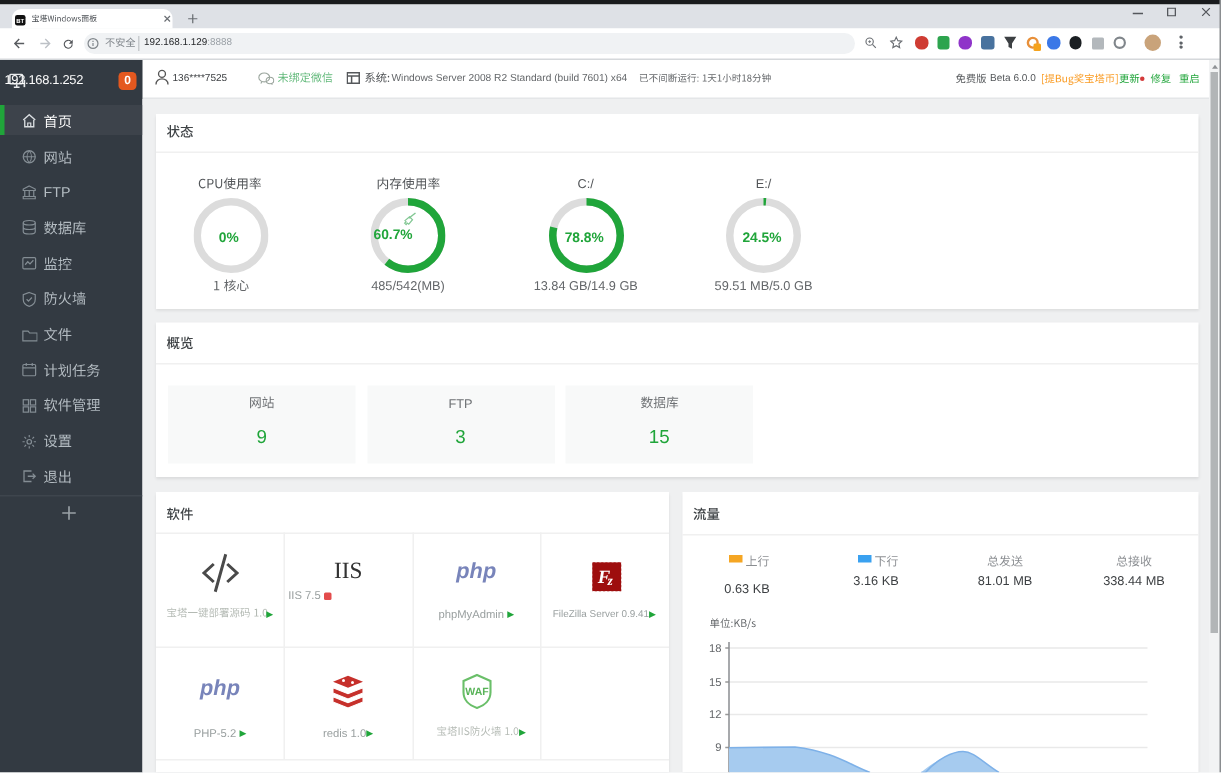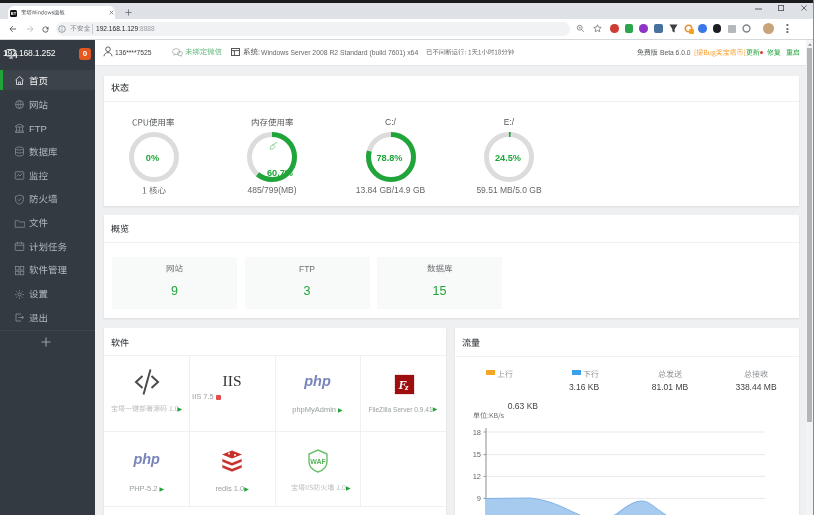--- a/index.html
+++ b/index.html
@@ -270,26 +270,26 @@
   </div>
 <div style="position:absolute;left:250.8px;top:116.5px;width:42.5px;height:11.1px">
     <svg width="42.5" height="11.1" viewBox="0 -8.5 42.5 11.1" style="position:absolute;overflow:visible">
       <path d="M0.8 -5.7V0.7H1.5V-5.1H3.9C3.9 -3.9 3.6 -2.5 1.7 -1.5C1.8 -1.4 2.1 -1.2 2.2 -1C3.3 -1.7 3.9 -2.5 4.2 -3.3C5 -2.6 5.9 -1.7 6.3 -1.1L6.8 -1.6C6.3 -2.2 5.3 -3.2 4.4 -3.9C4.5 -4.3 4.6 -4.7 4.6 -5.1H7V-0.2C7 -0 7 0 6.8 0C6.7 0 6.1 0.1 5.5 0C5.6 0.2 5.7 0.5 5.7 0.7C6.5 0.7 7 0.7 7.3 0.6C7.6 0.5 7.7 0.3 7.7 -0.2V-5.7H4.6V-7.1H3.9V-5.7Z M13.7 -3V-2.3H11.3V-1.7H13.7V-0.1C13.7 0 13.7 0.1 13.5 0.1C13.4 0.1 12.9 0.1 12.3 0.1C12.4 0.2 12.5 0.5 12.5 0.7C13.2 0.7 13.7 0.7 14 0.6C14.3 0.5 14.4 0.3 14.4 -0.1V-1.7H16.6V-2.3H14.4V-2.8C15 -3.1 15.6 -3.7 16.1 -4.2L15.7 -4.5L15.6 -4.5H12.1V-3.9H15C14.6 -3.5 14.1 -3.2 13.7 -3ZM11.8 -7.1C11.7 -6.8 11.6 -6.4 11.4 -6H9V-5.4H11.1C10.6 -4.2 9.8 -3.1 8.8 -2.4C8.9 -2.3 9 -2 9.1 -1.8C9.5 -2.1 9.8 -2.4 10.1 -2.7V0.7H10.7V-3.5C11.2 -4.1 11.5 -4.7 11.8 -5.4H16.5V-6H12.1C12.2 -6.3 12.3 -6.7 12.4 -7Z M22.1 -7.1V-6.2H19.7V-5.6H22.1V-4.8H20V-2.4H22C22 -2 21.9 -1.5 21.6 -1.1C21.1 -1.4 20.8 -1.8 20.5 -2.3L20 -2.1C20.3 -1.5 20.7 -1.1 21.2 -0.7C20.8 -0.3 20.2 -0 19.4 0.2C19.6 0.3 19.7 0.6 19.8 0.7C20.7 0.4 21.3 0.1 21.7 -0.3C22.6 0.2 23.7 0.5 24.9 0.7C25 0.5 25.1 0.3 25.3 0.1C24 -0 23 -0.3 22.1 -0.8C22.4 -1.3 22.6 -1.8 22.7 -2.4H24.9V-4.8H22.7V-5.6H25.2V-6.2H22.7V-7.1ZM20.6 -4.2H22.1V-3.3L22.1 -3H20.6ZM22.7 -4.2H24.3V-3H22.7L22.7 -3.3ZM19.4 -7.2C18.9 -5.9 18 -4.6 17.2 -3.8C17.3 -3.6 17.5 -3.3 17.5 -3.2C17.9 -3.5 18.2 -3.9 18.5 -4.3V0.7H19.1V-5.2C19.4 -5.8 19.7 -6.4 20 -7Z M26.8 -6.5V-3.5C26.8 -2.3 26.7 -0.8 25.8 0.3C25.9 0.4 26.2 0.6 26.3 0.7C26.9 0 27.2 -1 27.3 -1.9H29.5V0.6H30.1V-1.9H32.4V-0.2C32.4 -0 32.4 0 32.2 0C32 0 31.4 0 30.8 0C30.9 0.2 31 0.5 31.1 0.6C31.9 0.6 32.4 0.6 32.6 0.5C32.9 0.4 33 0.2 33 -0.2V-6.5ZM27.4 -5.9H29.5V-4.6H27.4ZM32.4 -5.9V-4.6H30.1V-5.9ZM27.4 -4H29.5V-2.5H27.4C27.4 -2.9 27.4 -3.2 27.4 -3.5ZM32.4 -4V-2.5H30.1V-4Z M41 -5.5C40.7 -5.1 40.2 -4.7 39.8 -4.4L40.3 -4.1C40.7 -4.3 41.2 -4.7 41.6 -5.1ZM34.5 -2.9 34.8 -2.4C35.4 -2.6 36.1 -3 36.7 -3.3L36.6 -3.8C35.8 -3.5 35 -3.1 34.5 -2.9ZM34.7 -5.1C35.2 -4.8 35.7 -4.4 36 -4.1L36.5 -4.5C36.2 -4.8 35.6 -5.2 35.2 -5.4ZM39.8 -3.5C40.3 -3.1 41.1 -2.6 41.4 -2.3L41.9 -2.6C41.5 -3 40.8 -3.5 40.2 -3.8ZM34.4 -1.7V-1.1H37.9V0.7H38.6V-1.1H42.1V-1.7H38.6V-2.4H37.9V-1.7ZM37.7 -7C37.8 -6.8 38 -6.6 38.1 -6.4H34.6V-5.8H37.7C37.5 -5.4 37.2 -5 37.1 -4.9C36.9 -4.8 36.8 -4.7 36.7 -4.6C36.8 -4.5 36.8 -4.2 36.9 -4.1C37 -4.2 37.2 -4.2 38.2 -4.3C37.8 -3.9 37.4 -3.5 37.2 -3.4C36.9 -3.2 36.7 -3 36.5 -3C36.6 -2.8 36.7 -2.5 36.7 -2.4C36.9 -2.5 37.2 -2.5 39.4 -2.8C39.5 -2.6 39.6 -2.4 39.6 -2.3L40.2 -2.5C40 -2.9 39.5 -3.5 39.2 -4L38.7 -3.8C38.8 -3.6 39 -3.4 39.1 -3.2L37.6 -3.1C38.3 -3.7 39.1 -4.4 39.8 -5.2L39.3 -5.5C39.1 -5.3 38.9 -5 38.7 -4.8L37.6 -4.8C37.9 -5.1 38.1 -5.4 38.4 -5.8H42V-6.4H38.8C38.7 -6.6 38.5 -7 38.3 -7.2Z" fill="#535659"></path>
     </svg>
   </div>
 <svg style="position:absolute;left:247px;top:131.5px" width="50" height="50" viewBox="0 0 50 50">
     <circle cx="25" cy="25" r="22.5" fill="none" stroke="#dcdcdc" stroke-width="5"></circle>
     <circle cx="25" cy="25" r="22.5" fill="none" stroke="#20a53a" stroke-width="5" stroke-dasharray="85.8 141.4" transform="rotate(-90 25 25)"></circle>
   </svg>
-<div style="position:absolute;left:249px;top:168px;width:44px;text-align:right;font:bold 9.2px 'Liberation Sans',sans-serif;color:#20a53a">60.7%</div>
+<div style="position:absolute;left:249px;top:151px;width:44px;text-align:left;font:bold 9.2px 'Liberation Sans',sans-serif;color:#20a53a">60.7%</div>
 <svg style="position:absolute;left:266.5px;top:140.5px" width="11" height="10" viewBox="0 0 22 20">
     <path d="M20 2L11 9" stroke="#82c793" stroke-width="2" fill="none"></path>
     <path d="M12 7l4 4-5 6-2-1.5-1.5 2-2-2 2-1.5-1.5-2z" fill="none" stroke="#82c793" stroke-width="1.6"></path>
   </svg>
-<div style="position:absolute;left:217px;top:185px;width:110px;text-align:center;font:8.5px 'Liberation Sans',sans-serif;color:#64676a">485/799(MB)</div>
+<div style="position:absolute;left:217px;top:185px;width:110px;text-align:center;font:8.5px 'Liberation Sans',sans-serif;color:#64676a">485/542(MB)</div>
 <div style="position:absolute;left:350.5px;top:117px;width:80px;text-align:center;font:8.5px 'Liberation Sans',sans-serif;color:#535659">C:/</div>
 <svg style="position:absolute;left:365.5px;top:131.5px" width="50" height="50" viewBox="0 0 50 50">
     <circle cx="25" cy="25" r="22.5" fill="none" stroke="#dcdcdc" stroke-width="5"></circle>
     <circle cx="25" cy="25" r="22.5" fill="none" stroke="#20a53a" stroke-width="5" stroke-dasharray="111.4 141.4" transform="rotate(-90 25 25)"></circle>
   </svg>
 <div style="position:absolute;left:367.5px;top:152.5px;width:44px;text-align:center;font:bold 9.2px 'Liberation Sans',sans-serif;color:#20a53a">78.8%</div>
 <div style="position:absolute;left:335.5px;top:185px;width:110px;text-align:center;font:8.5px 'Liberation Sans',sans-serif;color:#64676a">13.84 GB/14.9 GB</div>
 <div style="position:absolute;left:469px;top:117px;width:80px;text-align:center;font:8.5px 'Liberation Sans',sans-serif;color:#535659">E:/</div>
 <svg style="position:absolute;left:484px;top:131.5px" width="50" height="50" viewBox="0 0 50 50">
     <circle cx="25" cy="25" r="22.5" fill="none" stroke="#dcdcdc" stroke-width="5"></circle>
@@ -379,21 +379,21 @@
       <path d="M5.1 -3.2V0.4H5.9V-3.2ZM3.6 -3.2V-2.3C3.6 -1.5 3.5 -0.6 2.4 0.2C2.6 0.3 2.9 0.5 3 0.7C4.2 -0.1 4.3 -1.3 4.3 -2.3V-3.2ZM6.7 -3.2V-0.5C6.7 0.1 6.8 0.3 6.9 0.4C7 0.5 7.3 0.6 7.4 0.6C7.6 0.6 7.8 0.6 7.9 0.6C8.1 0.6 8.3 0.6 8.4 0.5C8.5 0.4 8.6 0.3 8.6 0.1C8.7 -0.1 8.7 -0.5 8.7 -0.9C8.5 -1 8.3 -1.1 8.1 -1.2C8.1 -0.8 8.1 -0.5 8.1 -0.4C8.1 -0.2 8.1 -0.1 8 -0.1C8 -0.1 7.9 -0.1 7.9 -0.1C7.8 -0.1 7.7 -0.1 7.7 -0.1C7.6 -0.1 7.6 -0.1 7.5 -0.1C7.5 -0.2 7.5 -0.2 7.5 -0.4V-3.2ZM0.7 -6.9C1.3 -6.6 2 -6.1 2.3 -5.8L2.8 -6.4C2.4 -6.8 1.7 -7.2 1.2 -7.5ZM0.3 -4.4C0.9 -4.1 1.6 -3.7 2 -3.4L2.5 -4.1C2.1 -4.4 1.3 -4.8 0.8 -5ZM0.5 0.1 1.2 0.6C1.8 -0.2 2.4 -1.3 2.9 -2.2L2.2 -2.8C1.7 -1.8 1 -0.6 0.5 0.1ZM5 -7.4C5.1 -7.1 5.3 -6.8 5.4 -6.5H2.9V-5.7H4.6C4.2 -5.2 3.8 -4.7 3.6 -4.6C3.4 -4.4 3.2 -4.4 3 -4.3C3 -4.1 3.1 -3.7 3.2 -3.5C3.5 -3.6 3.9 -3.7 7.5 -3.9C7.7 -3.7 7.8 -3.5 7.9 -3.3L8.6 -3.7C8.3 -4.3 7.6 -5.1 7 -5.7L6.4 -5.3C6.6 -5.1 6.8 -4.8 7 -4.6L4.5 -4.4C4.8 -4.8 5.2 -5.3 5.5 -5.7H8.5V-6.5H6.2C6.1 -6.8 5.9 -7.3 5.8 -7.6Z M11.4 -6H15.6V-5.6H11.4ZM11.4 -6.8H15.6V-6.4H11.4ZM10.6 -7.3V-5.1H16.4V-7.3ZM9.4 -4.8V-4.1H17.6V-4.8ZM11.2 -2.4H13.1V-2H11.2ZM13.9 -2.4H15.8V-2H13.9ZM11.2 -3.3H13.1V-2.9H11.2ZM13.9 -3.3H15.8V-2.9H13.9ZM9.4 -0.1V0.5H17.6V-0.1H13.9V-0.5H16.8V-1.1H13.9V-1.5H16.7V-3.8H10.4V-1.5H13.1V-1.1H10.2V-0.5H13.1V-0.1Z" fill="#3f4346"></path>
     </svg>
   </div>
 <div style="position:absolute;left:455px;top:356px;width:344px;height:1px;background:#f0f0f0"></div>
 <div style="position:absolute;left:486px;top:370px;width:9px;height:5px;background:#f5a623"></div>
 <div style="position:absolute;left:497.0px;top:368.5px;width:16.0px;height:10.4px">
     <svg width="16.0" height="10.4" viewBox="0 -8.0 16.0 10.4" style="position:absolute;overflow:visible">
       <path d="M3.4 -6.6V-0.3H0.4V0.3H7.6V-0.3H4V-3.5H7V-4.1H4V-6.6Z M11.5 -6.2V-5.7H15.4V-6.2ZM10.1 -6.7C9.7 -6.1 9 -5.4 8.3 -5C8.4 -4.9 8.6 -4.6 8.6 -4.5C9.4 -5 10.2 -5.8 10.7 -6.5ZM11.1 -4V-3.5H13.8V-0.1C13.8 -0 13.8 0 13.6 0C13.5 0 12.9 0 12.4 0C12.4 0.2 12.5 0.4 12.6 0.6C13.3 0.6 13.8 0.6 14.1 0.5C14.3 0.4 14.4 0.2 14.4 -0.1V-3.5H15.6V-4ZM10.5 -5C9.9 -4.1 9 -3.2 8.2 -2.6C8.3 -2.5 8.5 -2.2 8.6 -2.1C8.9 -2.3 9.2 -2.6 9.5 -2.9V0.7H10.1V-3.6C10.5 -4 10.8 -4.4 11 -4.8Z" fill="#8a8d91"></path>
     </svg>
   </div>
-<div style="position:absolute;left:458px;top:401px;width:80px;text-align:right;font:8.5px 'Liberation Sans',sans-serif;color:#3c3f42">0.63 KB</div>
+<div style="position:absolute;left:458px;top:387px;width:80px;text-align:center;font:8.5px 'Liberation Sans',sans-serif;color:#3c3f42">0.63 KB</div>
 <div style="position:absolute;left:572px;top:370px;width:9px;height:5px;background:#3aa1f0"></div>
 <div style="position:absolute;left:583.0px;top:368.5px;width:16.0px;height:10.4px">
     <svg width="16.0" height="10.4" viewBox="0 -8.0 16.0 10.4" style="position:absolute;overflow:visible">
       <path d="M0.4 -6.1V-5.5H3.5V0.6H4.2V-3.6C5.1 -3.1 6.2 -2.4 6.7 -2L7.1 -2.5C6.5 -3 5.2 -3.8 4.3 -4.2L4.2 -4.1V-5.5H7.6V-6.1Z M11.5 -6.2V-5.7H15.4V-6.2ZM10.1 -6.7C9.7 -6.1 9 -5.4 8.3 -5C8.4 -4.9 8.6 -4.6 8.6 -4.5C9.4 -5 10.2 -5.8 10.7 -6.5ZM11.1 -4V-3.5H13.8V-0.1C13.8 -0 13.8 0 13.6 0C13.5 0 12.9 0 12.4 0C12.4 0.2 12.5 0.4 12.6 0.6C13.3 0.6 13.8 0.6 14.1 0.5C14.3 0.4 14.4 0.2 14.4 -0.1V-3.5H15.6V-4ZM10.5 -5C9.9 -4.1 9 -3.2 8.2 -2.6C8.3 -2.5 8.5 -2.2 8.6 -2.1C8.9 -2.3 9.2 -2.6 9.5 -2.9V0.7H10.1V-3.6C10.5 -4 10.8 -4.4 11 -4.8Z" fill="#8a8d91"></path>
     </svg>
   </div>
 <div style="position:absolute;left:544px;top:382px;width:80px;text-align:center;font:8.5px 'Liberation Sans',sans-serif;color:#3c3f42">3.16 KB</div>
 <div style="position:absolute;left:658.0px;top:368.5px;width:24.0px;height:10.4px">
     <svg width="24.0" height="10.4" viewBox="0 -8.0 24.0 10.4" style="position:absolute;overflow:visible">
       <path d="M6.1 -1.7C6.5 -1.2 7 -0.4 7.2 0.1L7.7 -0.2C7.5 -0.7 7 -1.4 6.5 -2ZM3.3 -2.2C3.8 -1.8 4.4 -1.2 4.7 -0.8L5.2 -1.2C4.9 -1.6 4.3 -2.1 3.7 -2.5ZM2.2 -1.9V-0.3C2.2 0.4 2.5 0.6 3.4 0.6C3.6 0.6 5 0.6 5.2 0.6C6 0.6 6.2 0.3 6.3 -0.6C6.1 -0.6 5.8 -0.7 5.7 -0.8C5.7 -0.1 5.6 0 5.2 0C4.9 0 3.7 0 3.5 0C3 0 2.9 -0 2.9 -0.3V-1.9ZM1.1 -1.8C1 -1.2 0.7 -0.5 0.3 -0.1L0.9 0.2C1.3 -0.3 1.5 -1 1.7 -1.7ZM2.1 -4.5H5.9V-3.1H2.1ZM1.5 -5.1V-2.6H6.6V-5.1H5.3C5.5 -5.5 5.8 -6 6.1 -6.5L5.5 -6.7C5.3 -6.2 4.9 -5.6 4.6 -5.1H3L3.4 -5.3C3.3 -5.7 2.9 -6.3 2.6 -6.7L2.1 -6.4C2.4 -6 2.7 -5.5 2.9 -5.1Z M13.4 -6.3C13.7 -6 14.2 -5.4 14.4 -5.1L14.9 -5.5C14.7 -5.8 14.2 -6.2 13.8 -6.6ZM9.2 -4.2C9.2 -4.3 9.5 -4.3 10 -4.3H11.1C10.6 -2.7 9.7 -1.3 8.2 -0.5C8.4 -0.4 8.6 -0.1 8.7 0C9.7 -0.6 10.5 -1.4 11 -2.4C11.4 -1.8 11.8 -1.3 12.2 -0.9C11.6 -0.4 10.8 -0.1 9.9 0.1C10 0.3 10.2 0.5 10.2 0.7C11.1 0.4 12 0 12.7 -0.5C13.4 0 14.3 0.4 15.3 0.7C15.4 0.5 15.6 0.3 15.7 0.1C14.7 -0.1 13.9 -0.4 13.2 -0.9C13.9 -1.5 14.4 -2.3 14.8 -3.3L14.3 -3.5L14.2 -3.5H11.5C11.6 -3.7 11.7 -4 11.8 -4.3H15.4L15.4 -4.9H12C12.1 -5.4 12.2 -6 12.3 -6.6L11.6 -6.8C11.5 -6.1 11.4 -5.5 11.3 -4.9H9.8C10.1 -5.3 10.3 -5.9 10.4 -6.4L9.8 -6.5C9.6 -5.9 9.3 -5.2 9.2 -5.1C9.2 -4.9 9.1 -4.8 9 -4.8C9 -4.6 9.1 -4.3 9.2 -4.2ZM12.7 -1.2C12.2 -1.7 11.7 -2.2 11.4 -2.9H13.9C13.6 -2.2 13.2 -1.7 12.7 -1.2Z M19.3 -6.5C19.5 -6.1 19.8 -5.6 20 -5.2L20.5 -5.5C20.3 -5.8 20 -6.3 19.8 -6.7ZM16.6 -6.3C17 -5.9 17.6 -5.3 17.8 -4.9L18.3 -5.2C18.1 -5.6 17.5 -6.2 17.1 -6.6ZM22.3 -6.7C22.1 -6.3 21.8 -5.7 21.5 -5.2H18.8V-4.7H20.7V-3.7L20.7 -3.5H18.6V-3H20.6C20.5 -2.3 20 -1.5 18.6 -0.9C18.7 -0.8 18.9 -0.6 19 -0.5C20.2 -1 20.8 -1.7 21.1 -2.4C21.7 -1.7 22.5 -1 22.8 -0.5L23.3 -1C22.8 -1.5 21.9 -2.3 21.2 -2.9V-3H23.6V-3.5H21.3L21.3 -3.7V-4.7H23.3V-5.2H22.1C22.4 -5.6 22.7 -6.1 22.9 -6.5ZM18 -4H16.4V-3.4H17.4V-0.9C17 -0.8 16.6 -0.4 16.2 0.1L16.6 0.6C17 0.1 17.4 -0.4 17.6 -0.4C17.8 -0.4 18.1 -0.1 18.4 0.1C19 0.5 19.7 0.5 20.7 0.5C21.5 0.5 23 0.5 23.6 0.5C23.6 0.3 23.7 -0 23.8 -0.2C23 -0.1 21.7 -0 20.7 -0C19.8 -0 19.1 -0.1 18.6 -0.4C18.3 -0.6 18.1 -0.8 18 -0.8Z" fill="#8a8d91"></path>

